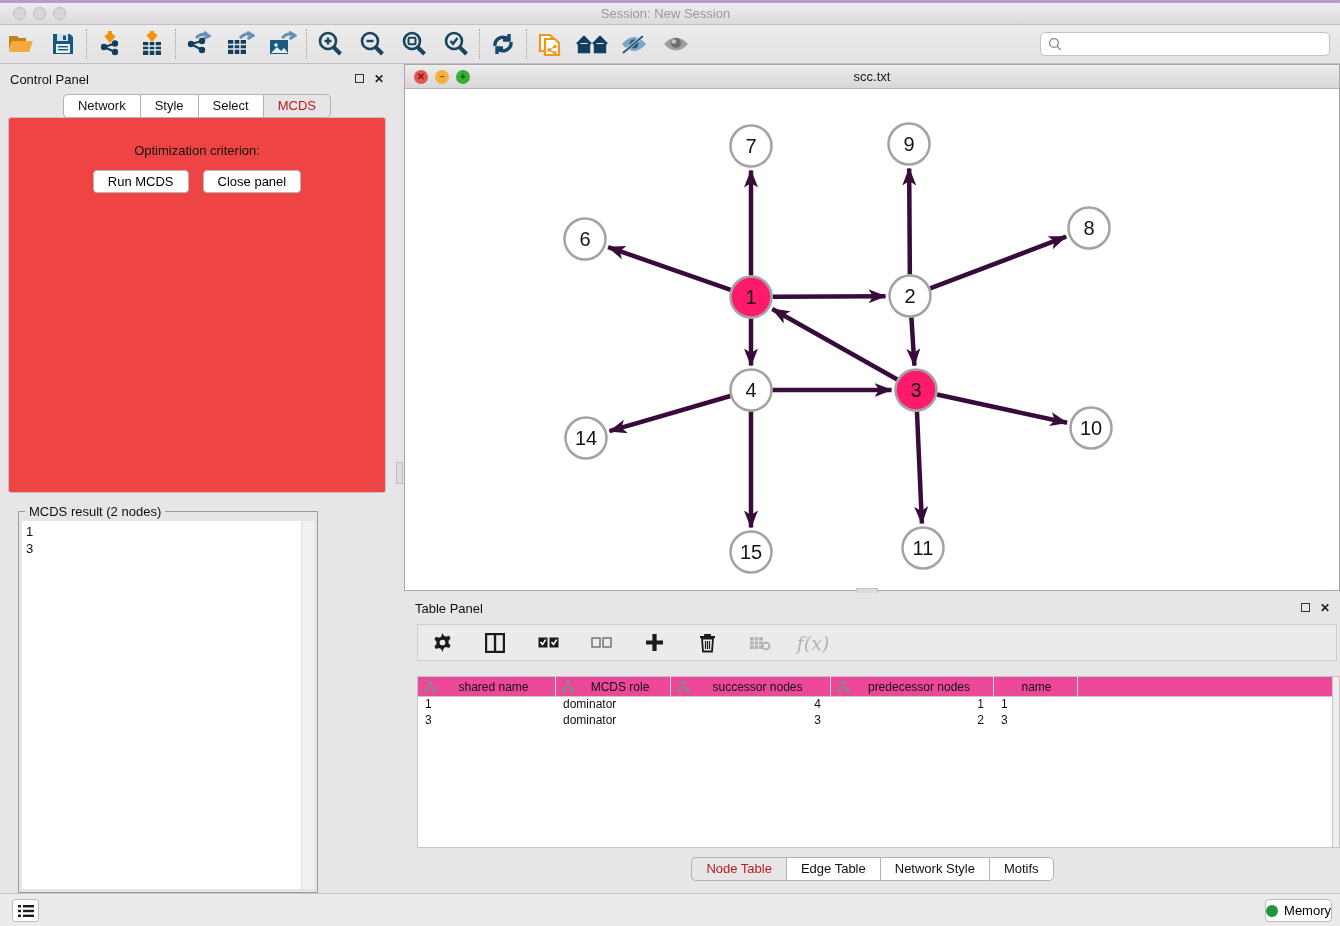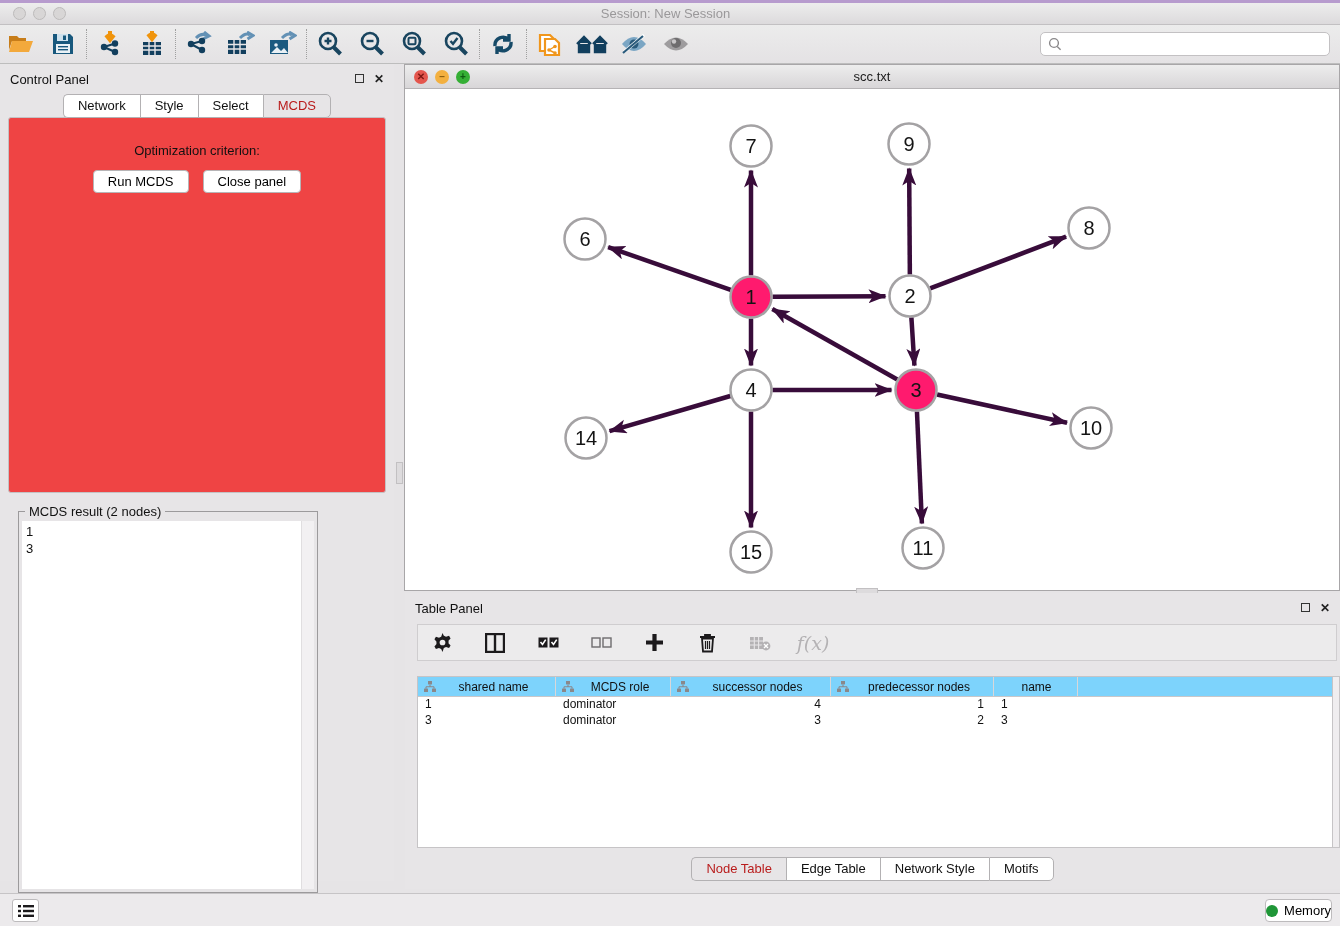--- a/index.html
+++ b/index.html
@@ -77,21 +77,21 @@
   
   #table-panel { position:absolute; left:405px; top:593px; width:935px; height:296px; background:#e7e5e7; }
   #tp-toolbar { position:absolute; left:12px; top:31px; width:920px; height:37px; background:#ecebec;
     border:1px solid #cfcdcf; display:flex; align-items:center; padding-left:10px; gap:25px; }
   .tp-btn { width:28px; height:28px; display:flex; align-items:center; justify-content:center; cursor:default; }
   #fx-label { font-family:"DejaVu Serif", serif; font-style:italic; font-size:19px; color:#b4b2b4; }
 
   #data-table { position:absolute; left:12px; top:83px; width:915px; height:172px; background:#fff;
     border:1px solid #c6c4c6; border-right:none; overflow:hidden; }
   #tbl-scroll { position:absolute; left:927px; top:83px; width:8px; height:172px; background:#efedef; border:1px solid #c6c4c6; }
-  .hdr-row { display:flex; height:20px; background:#7dd3fc; border-bottom:1px solid #c9c7c9; }
+  .hdr-row { display:flex; height:20px; background:#ec4899; border-bottom:1px solid #c9c7c9; }
   .hdr-cell { display:flex; align-items:center; font-size:12px; color:#111; border-right:1px solid #d9d7d9;
     padding:0 4px 0 6px; cursor:default; }
   .hdr-cell .hlabel { flex:1; text-align:center; }
   .tbl-row { display:flex; height:16px; }
   .tbl-cell { font-size:12px; color:#111; padding:0 10px 0 7px; overflow:hidden; white-space:nowrap; }
   .tbl-cell.num { text-align:right; }
 
   #tp-tabs { position:absolute; left:0; right:0; bottom:8px; display:flex; justify-content:center; }
 
   

